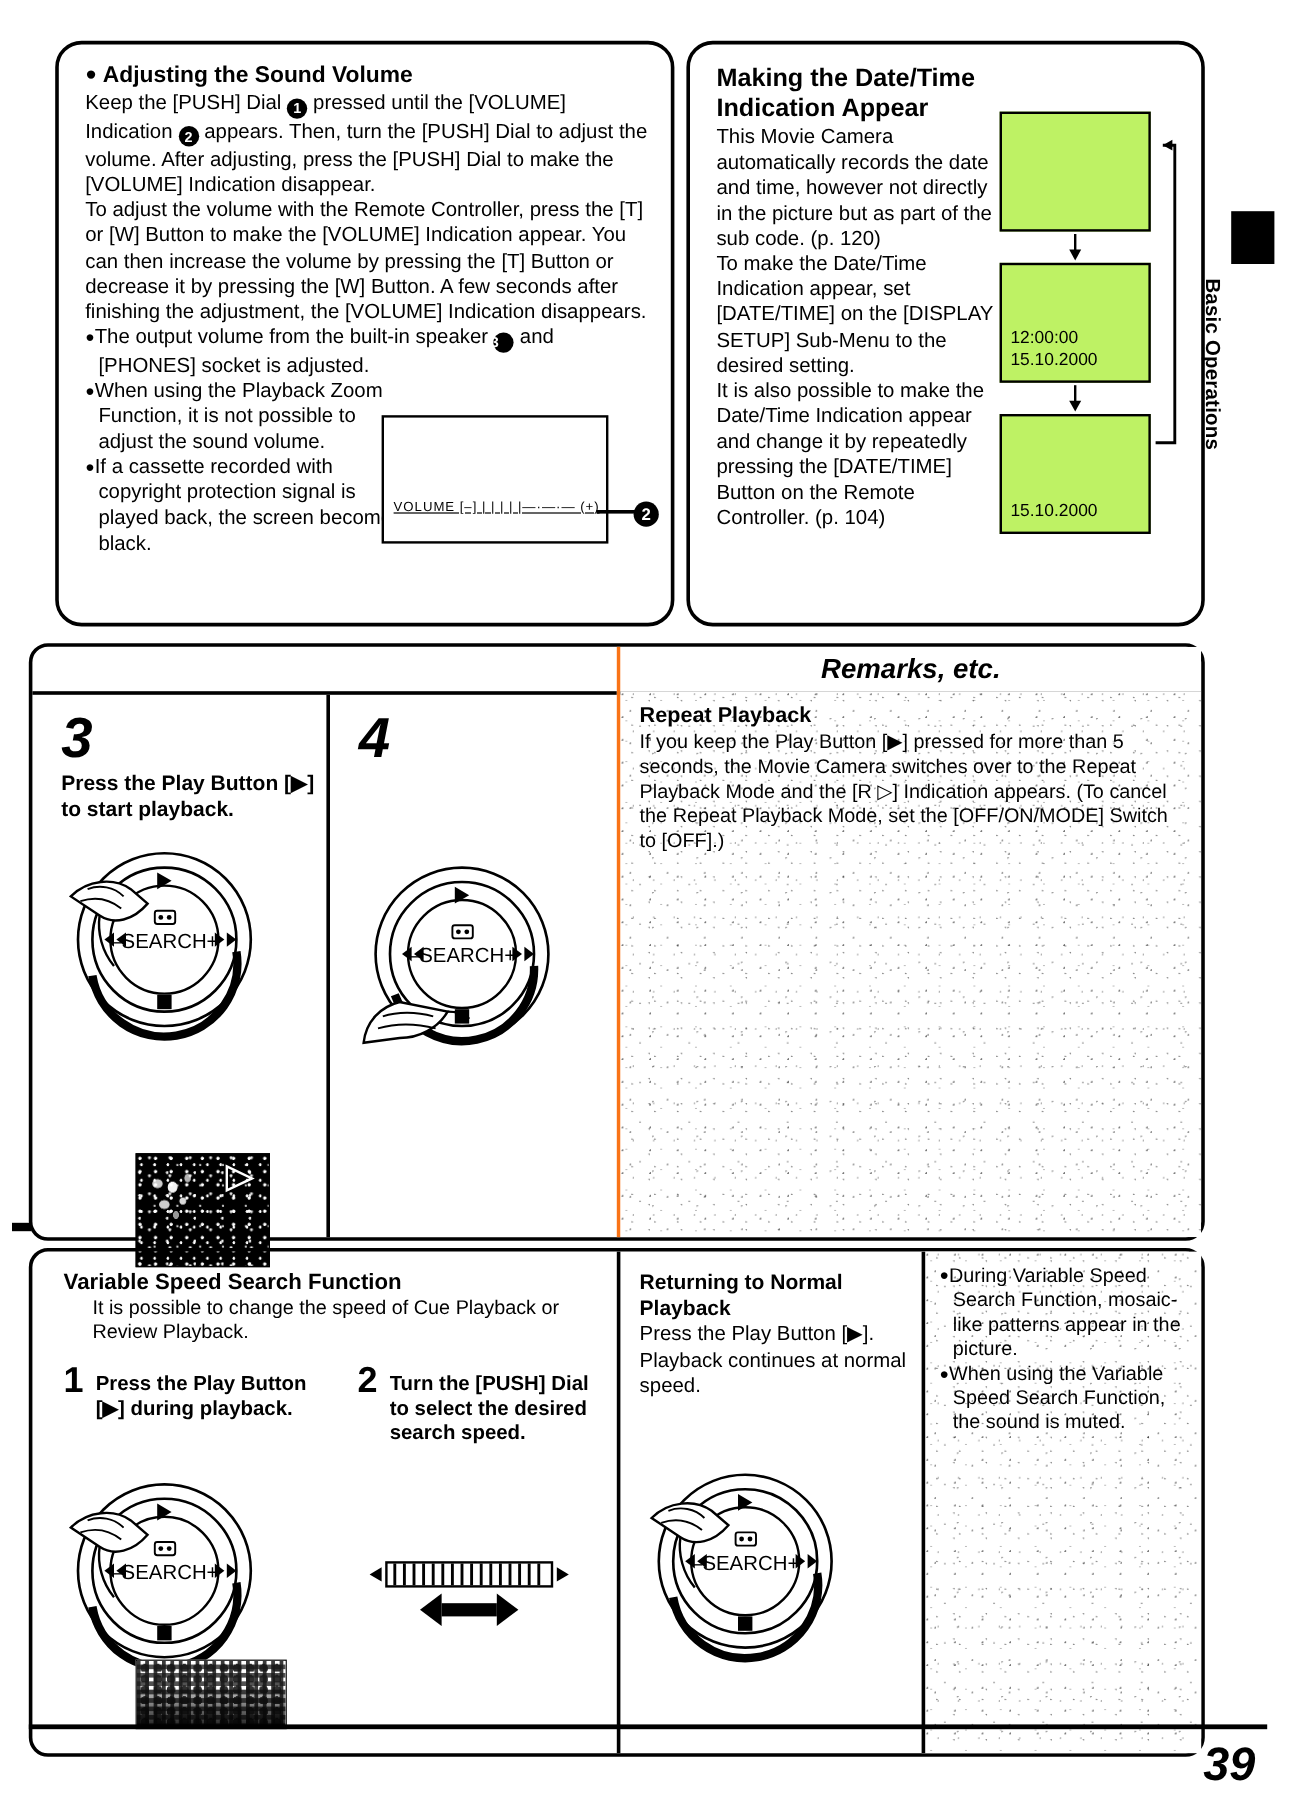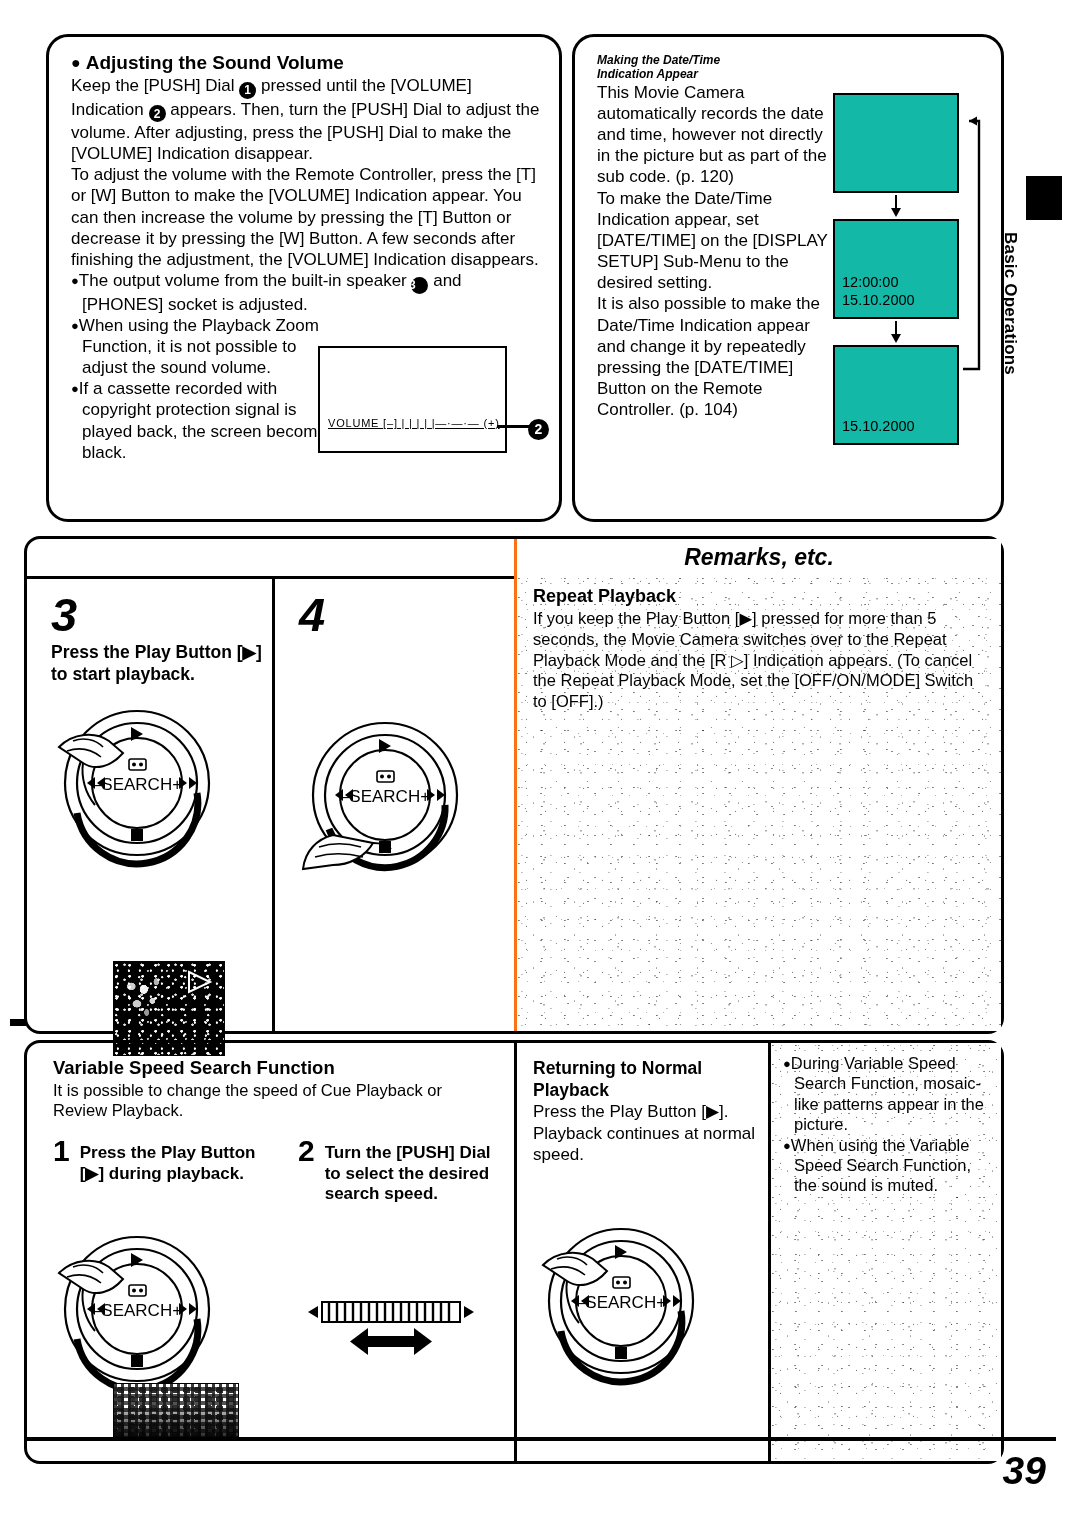--- a/index.html
+++ b/index.html
@@ -49,21 +49,21 @@
   #vol-lead{position:absolute;left:497px;top:425px;width:34px;height:3px;background:#000;}
   #vol-badge{position:absolute;left:528px;top:417px;}
 
   
   #p-datetime{left:572px;top:34px;width:432px;height:488px;}
   #p-datetime .inner{padding:16px 14px 0 22px;}
   #dt-text{width:236px;}
 
   .dt-screens{position:absolute;left:258px;top:56px;width:150px;}
   .scr{
-    border:2px solid #000;background:#14b8a6;box-sizing:border-box;
+    border:2px solid #000;background:#bef264;box-sizing:border-box;
     width:126px;height:100px;position:relative;
   }
   .scr .scrtxt{
     position:absolute;left:7px;font-size:14.5px;line-height:1.15;
     font-family:"Liberation Sans",sans-serif;white-space:nowrap;
   }
   .arrow-down{
     width:126px;height:26px;position:relative;
   }
   .arrow-down::before{
@@ -119,21 +119,21 @@
   }
   #remarks-body{position:absolute;left:0;right:0;top:37px;bottom:0;padding:10px 14px 0 16px;box-sizing:border-box;}
   .rm-title{font-weight:bold;font-size:18px;margin-bottom:1px;}
   .rm-text{font-size:16.5px;line-height:1.26;}
 
   
   #block-bot{position:absolute;left:24px;top:1040px;width:980px;height:424px;}
   #block-bot .outline{position:absolute;inset:0;border:3px solid #000;border-radius:16px;box-sizing:border-box;}
   #vss{position:absolute;left:3px;top:3px;width:487px;bottom:3px;padding:14px 14px 0 26px;box-sizing:border-box;}
   .vss-title{font-weight:bold;font-size:18.5px;margin-bottom:1px;}
-  .vss-sub{font-size:16.5px;line-height:1.24;}
+  .vss-sub{font-size:16.5px;line-height:1.24;margin-left:24px;}
   .substeps{position:relative;margin-top:16px;height:110px;}
   .substep{position:absolute;top:0;display:flex;gap:10px;}
   .substep .n{font-weight:bold;font-size:30px;line-height:.9;}
   .substep .t{font-weight:bold;font-size:17px;line-height:1.22;padding-top:6px;}
 
   #retnorm{position:absolute;left:490px;top:3px;width:254px;bottom:3px;border-left:3px solid #000;padding:14px 12px 0 16px;box-sizing:border-box;}
   #botremarks{position:absolute;left:744px;top:3px;right:3px;bottom:3px;border-left:3px solid #000;padding:10px 10px 0 12px;box-sizing:border-box;overflow:hidden;}
   .br-text{font-size:16.5px;line-height:1.235;}
 
   
@@ -224,21 +224,21 @@
   <div id="vol-screen">
     <div class="volrow">VOLUME  [–] | | | | |—·—·— (+)</div>
   </div>
   <div id="vol-lead"></div>
   <div id="vol-badge">
     <span class="cnum big">2</span>
   </div>
 
   <div class="panel" id="p-datetime">
     <div class="inner">
-      <div class="h-bold" style="font-size:12px;line-height:1.2;font-style:italic;">
+      <div class="h-bold" style="font-size:21px;line-height:1.2;">
         <div>Making the Date/Time</div>
         <div>Indication Appear</div>
       </div>
       <div id="dt-text">
         <div class="body">This Movie Camera automatically records the date and time, however not directly in the picture but as part of the sub code. (p. 120)</div>
         <div class="body">To make the Date/Time Indication appear, set [DATE/TIME] on the [DISPLAY SETUP] Sub-Menu to the desired setting.</div>
         <div class="body">It is also possible to make the Date/Time Indication appear and change it by repeatedly pressing the [DATE/TIME] Button on the Remote Controller. (p. 104)</div>
       </div>
     </div>
 

